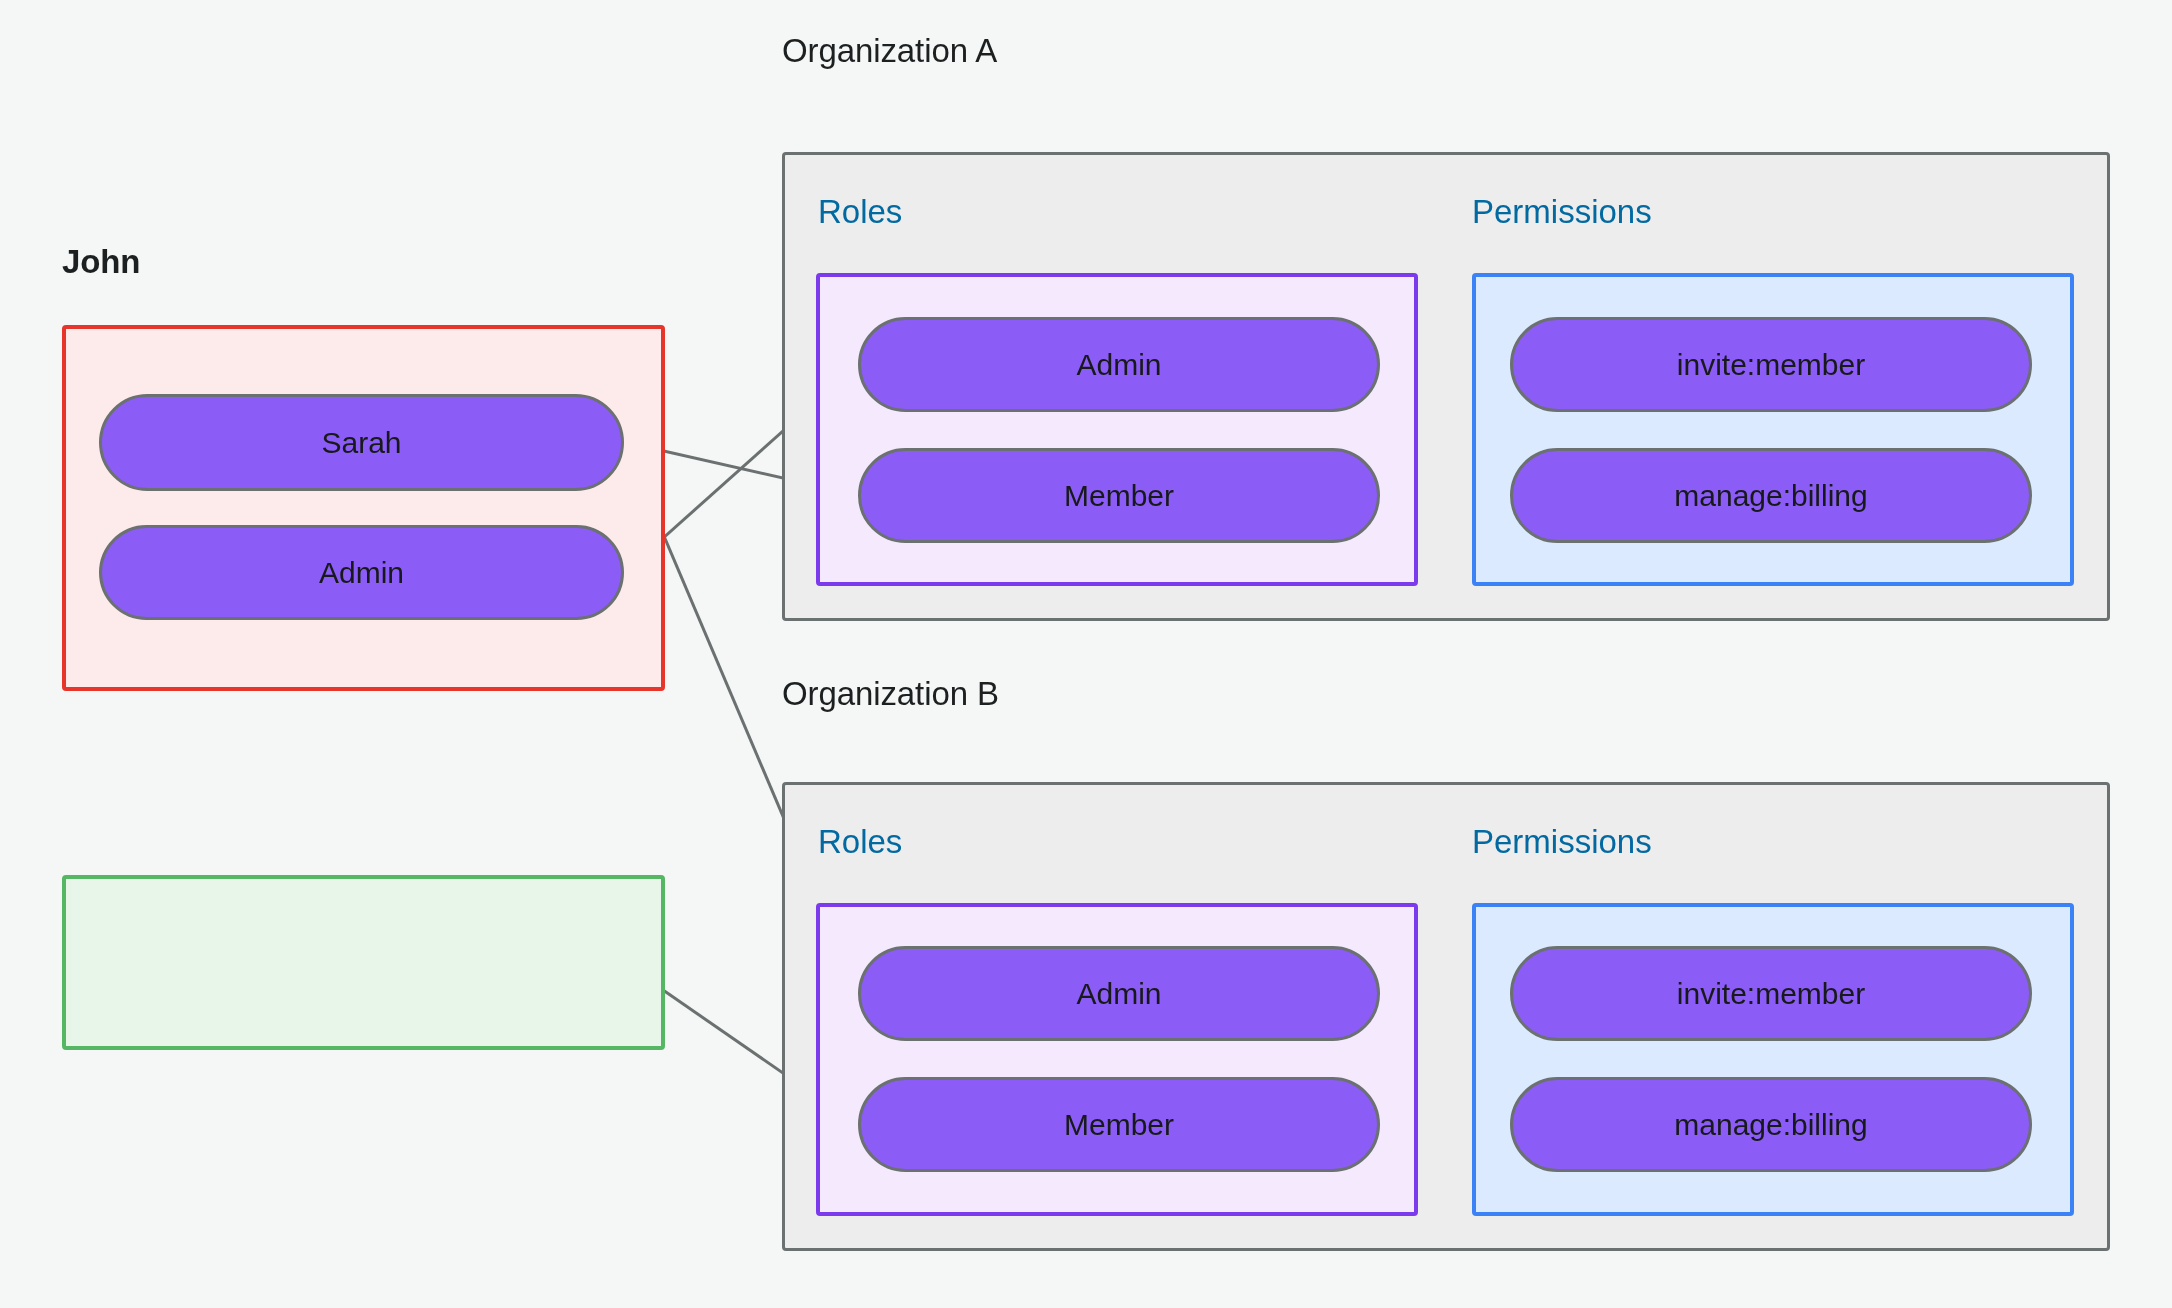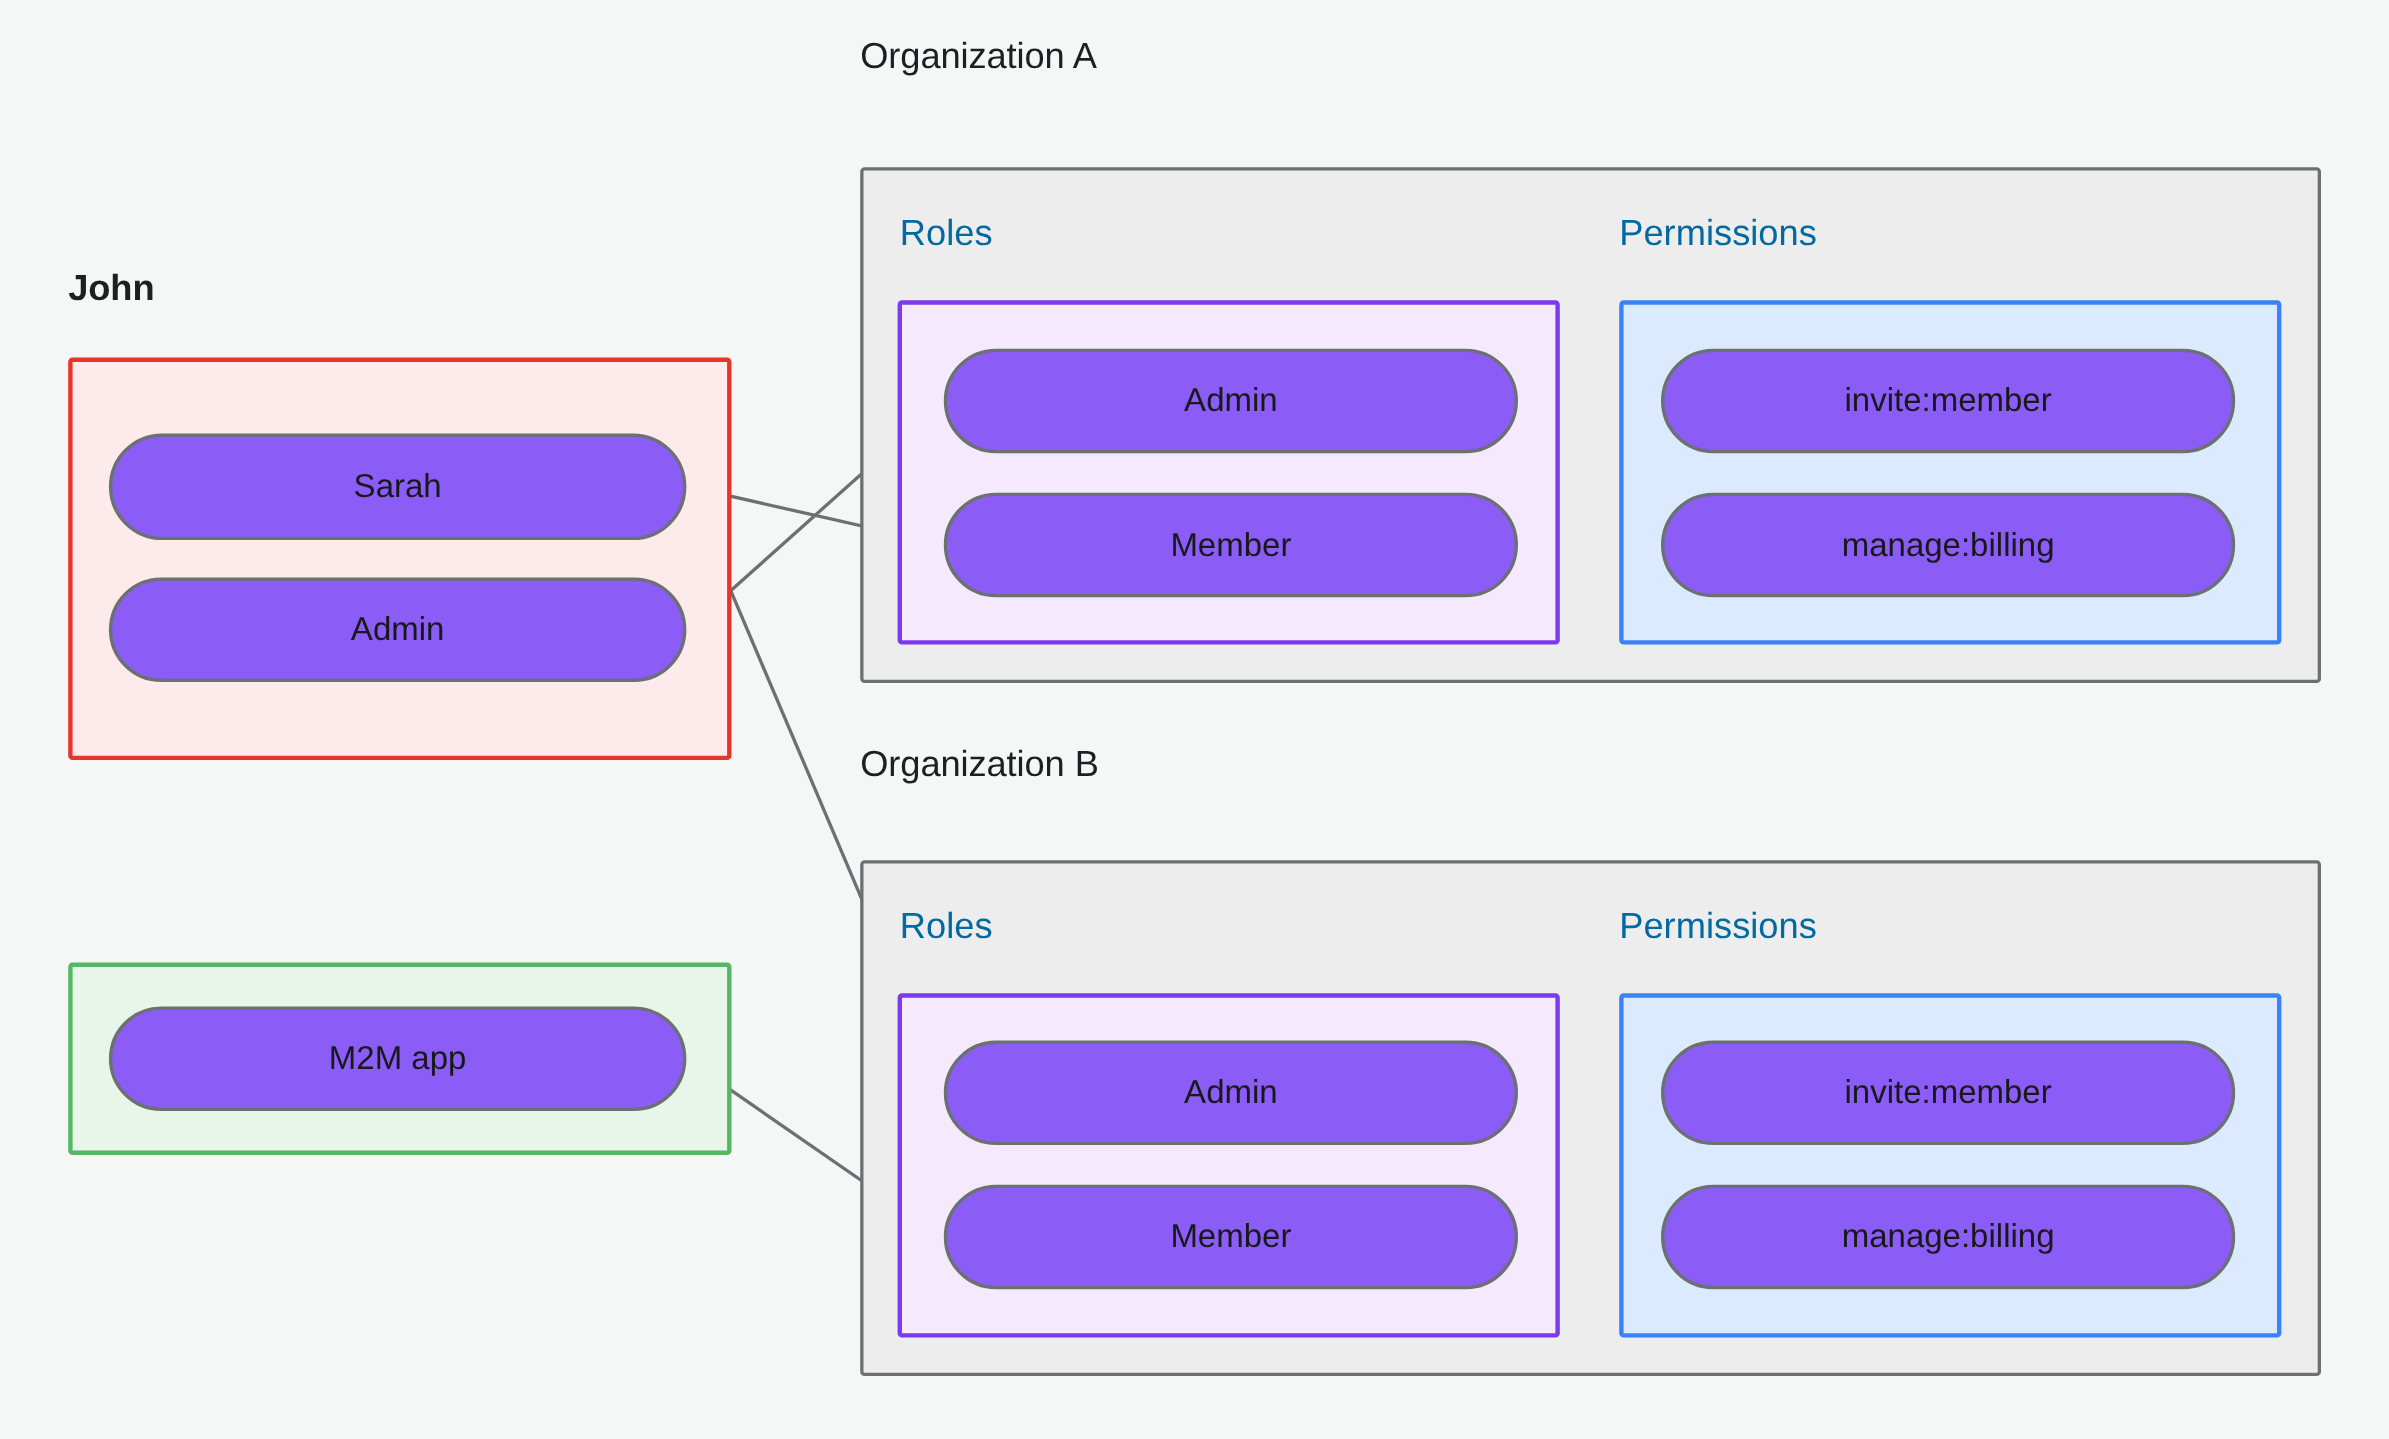--- a/index.html
+++ b/index.html
@@ -128,21 +128,20 @@
   <div class="grp-label bold" style="left:62px; top:245px;">John</div>
 
   <div class="box box-users" style="left:62px; top:325px; width:603px; height:366px;">
   </div>
   <div class="pill" style="left:99px; top:394px; width:525px; height:97px;">Sarah</div>
   <div class="pill" style="left:99px; top:525px; width:525px; height:95px;">Admin</div>
 
 
   <div class="box box-m2m" style="left:62px; top:875px; width:603px; height:175px;">
   </div>
-  <div class="pill" style="left:99px; top:915px; width:525px; height:95px;">M2M app</div>
 
   <div class="grp-label" style="left:782px; top:34px;">Organization A</div>
 
   <div class="box box-org" style="left:782px; top:152px; width:1328px; height:469px;">
   </div>
 
   <div class="sec-label" style="left:818px; top:195px;">Roles</div>
   <div class="sec-label" style="left:1472px; top:195px;">Permissions</div>
 
   <div class="box box-roles" style="left:816px; top:273px; width:602px; height:313px;">

